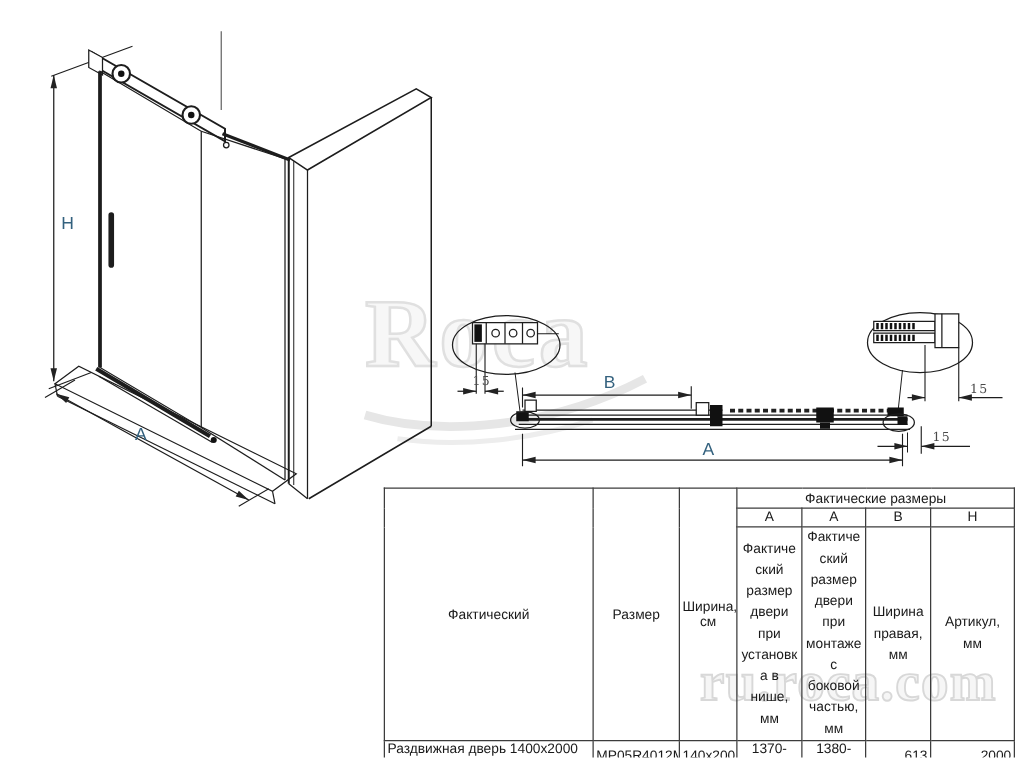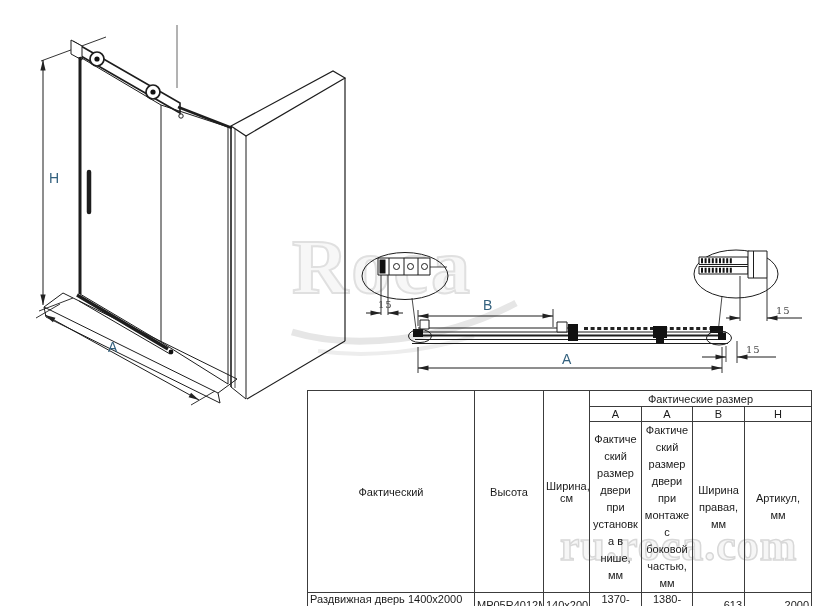--- a/index.html
+++ b/index.html
@@ -214,23 +214,23 @@
         <col style="width:69px">
         <col style="width:46px">
       <col style="width:52px">
         <col style="width:51px">
         <col style="width:52px">
         <col style="width:67px">
     </colgroup>
     <tbody>
         <tr class="r1">
       <td rowspan="3">Фактический</td>
-      <td rowspan="3">Высота</td>
+      <td rowspan="3">Размер</td>
       <td rowspan="3">Ширина, см</td>
-      <td colspan="4">Фактические размер</td>
+      <td colspan="4">Фактические размеры</td>
     </tr>
     <tr class="r2">
       <td>A</td>
       <td>A</td>
       <td>B</td>
       <td>H</td>
     </tr>
     <tr class="r3">
       <td>Фактический размер двери при установка в нише, мм</td>
       <td>Фактический размер двери при монтаже с боковой частью, мм</td>

